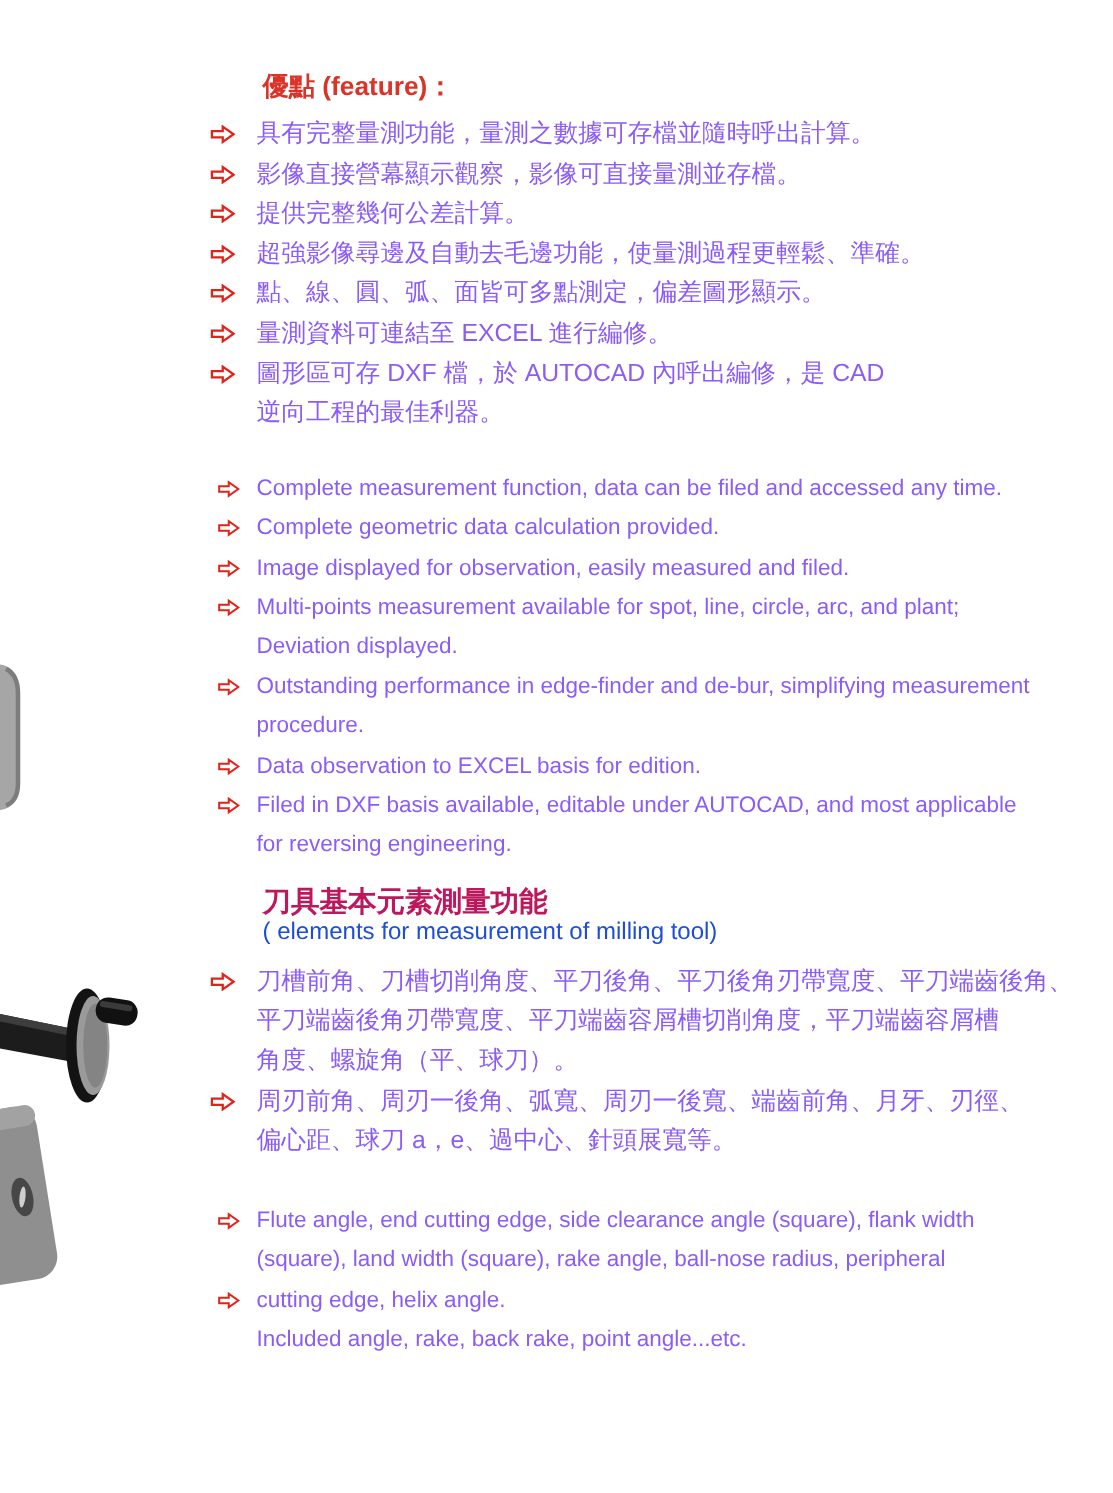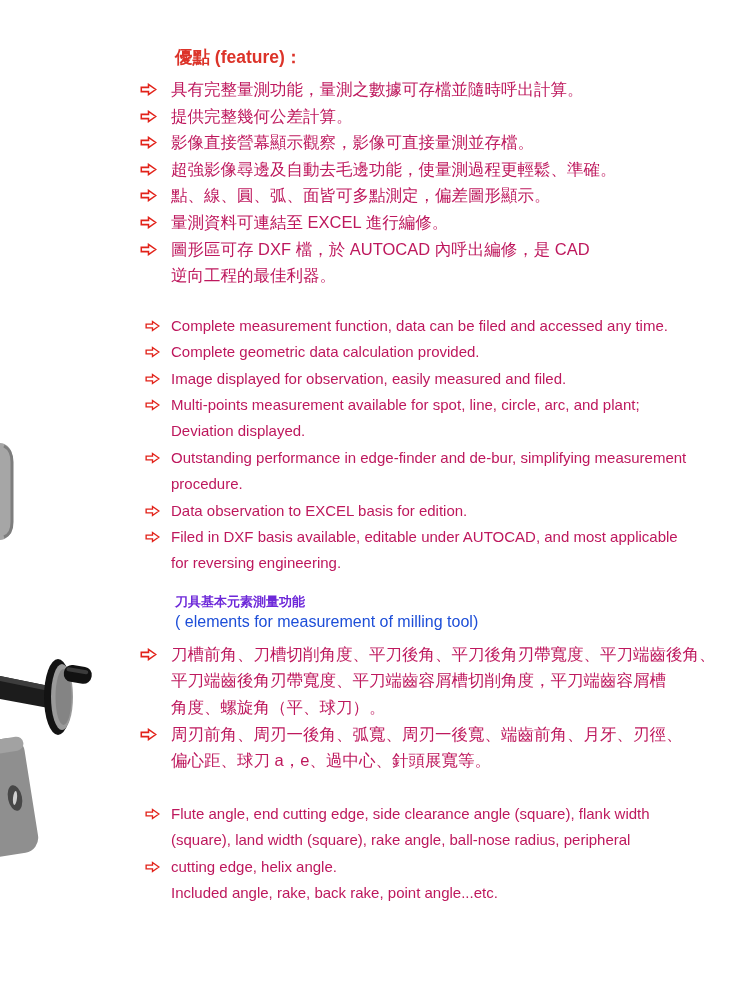--- a/index.html
+++ b/index.html
@@ -24,32 +24,32 @@
   }
   .h-red-sub {
     color:#1d4ed8;
     margin:0 0 0 35px;
     font-size:16px;
     font-weight:normal;
     line-height:20px;
     white-space:pre;
   }
   .h-red-top {
-    color:#6d28d9;
+    color:#be185d;
     margin:0 0 0 35px;
-    font-size:13px;
+    font-size:19px;
     font-weight:bold;
     line-height:20px;
     white-space:pre;
   }
 
   .blist { margin:0; padding:0; list-style:none; }
   .bullet { display:flex; align-items:flex-start; }
   .bullet .arrow { flex:0 0 auto; width:17px; margin-right:14px; padding-top:7px; line-height:0; }
-  .btext { white-space:pre; color:#be185d; }
+  .btext { white-space:pre; color:#8b5cf6; }
 
   .zh .btext { font-size:16.5px; line-height:26.6px; }
   .en .btext { font-size:15px;   line-height:26.4px; }
   .en .bullet .arrow { width:15px; margin-left:5px; margin-right:11px; padding-top:7px; }
 
   .gap-en   { margin-top:24px; }
   .sec2     { margin-top:15px; }
   .gap-zh2  { margin-top:9px; }
   .gap-en2  { margin-top:27px; }
 </style>
@@ -100,27 +100,27 @@
         <div class="bullet">
           <span class="arrow"><svg width="17" height="13" viewBox="0 0 20 15">
                 <path d="M1.5 5 H10 V1.5 L18.5 7.5 L10 13.5 V10 H1.5 Z" fill="#ffffff" stroke="#e2231a" stroke-width="1.8"></path>
               </svg></span>
           <span class="btext">具有完整量測功能，量測之數據可存檔並隨時呼出計算。</span>
         </div>
         <div class="bullet">
           <span class="arrow"><svg width="17" height="13" viewBox="0 0 20 15">
                 <path d="M1.5 5 H10 V1.5 L18.5 7.5 L10 13.5 V10 H1.5 Z" fill="#ffffff" stroke="#e2231a" stroke-width="1.8"></path>
               </svg></span>
+          <span class="btext">影像直接營幕顯示觀察，影像可直接量測並存檔。</span>
+        </div>
+        <div class="bullet">
+          <span class="arrow"><svg width="17" height="13" viewBox="0 0 20 15">
+                <path d="M1.5 5 H10 V1.5 L18.5 7.5 L10 13.5 V10 H1.5 Z" fill="#ffffff" stroke="#e2231a" stroke-width="1.8"></path>
+              </svg></span>
           <span class="btext">提供完整幾何公差計算。</span>
-        </div>
-        <div class="bullet">
-          <span class="arrow"><svg width="17" height="13" viewBox="0 0 20 15">
-                <path d="M1.5 5 H10 V1.5 L18.5 7.5 L10 13.5 V10 H1.5 Z" fill="#ffffff" stroke="#e2231a" stroke-width="1.8"></path>
-              </svg></span>
-          <span class="btext">影像直接營幕顯示觀察，影像可直接量測並存檔。</span>
         </div>
         <div class="bullet">
           <span class="arrow"><svg width="17" height="13" viewBox="0 0 20 15">
                 <path d="M1.5 5 H10 V1.5 L18.5 7.5 L10 13.5 V10 H1.5 Z" fill="#ffffff" stroke="#e2231a" stroke-width="1.8"></path>
               </svg></span>
           <span class="btext">超強影像尋邊及自動去毛邊功能，使量測過程更輕鬆、準確。</span>
         </div>
         <div class="bullet">
           <span class="arrow"><svg width="17" height="13" viewBox="0 0 20 15">
                 <path d="M1.5 5 H10 V1.5 L18.5 7.5 L10 13.5 V10 H1.5 Z" fill="#ffffff" stroke="#e2231a" stroke-width="1.8"></path>

